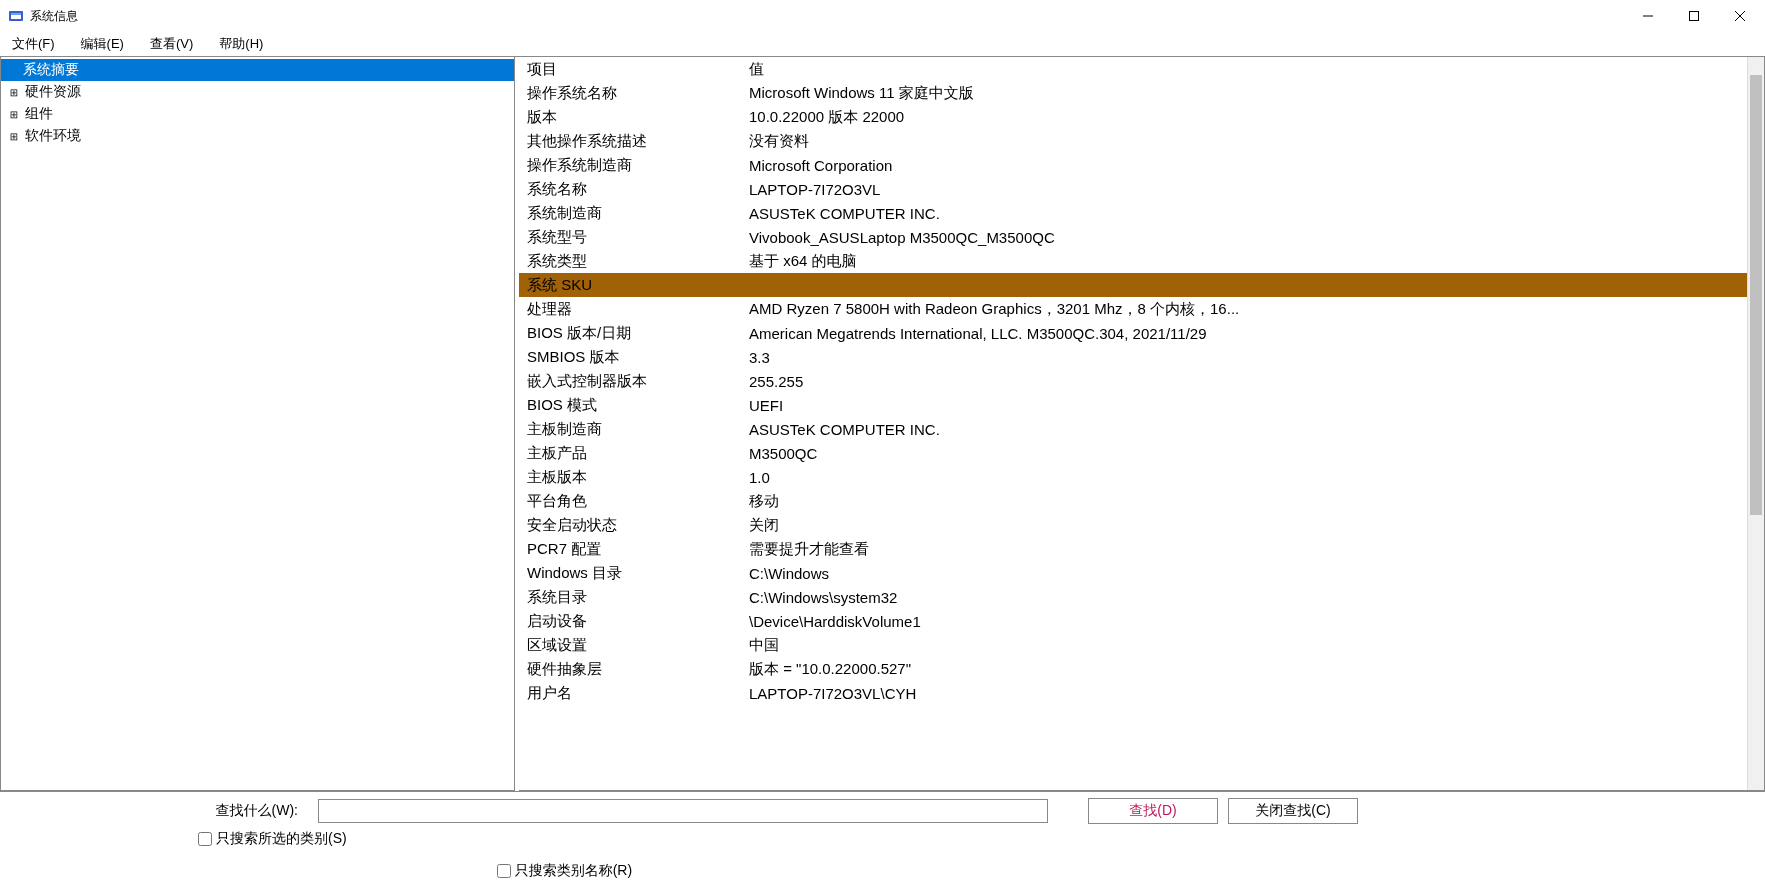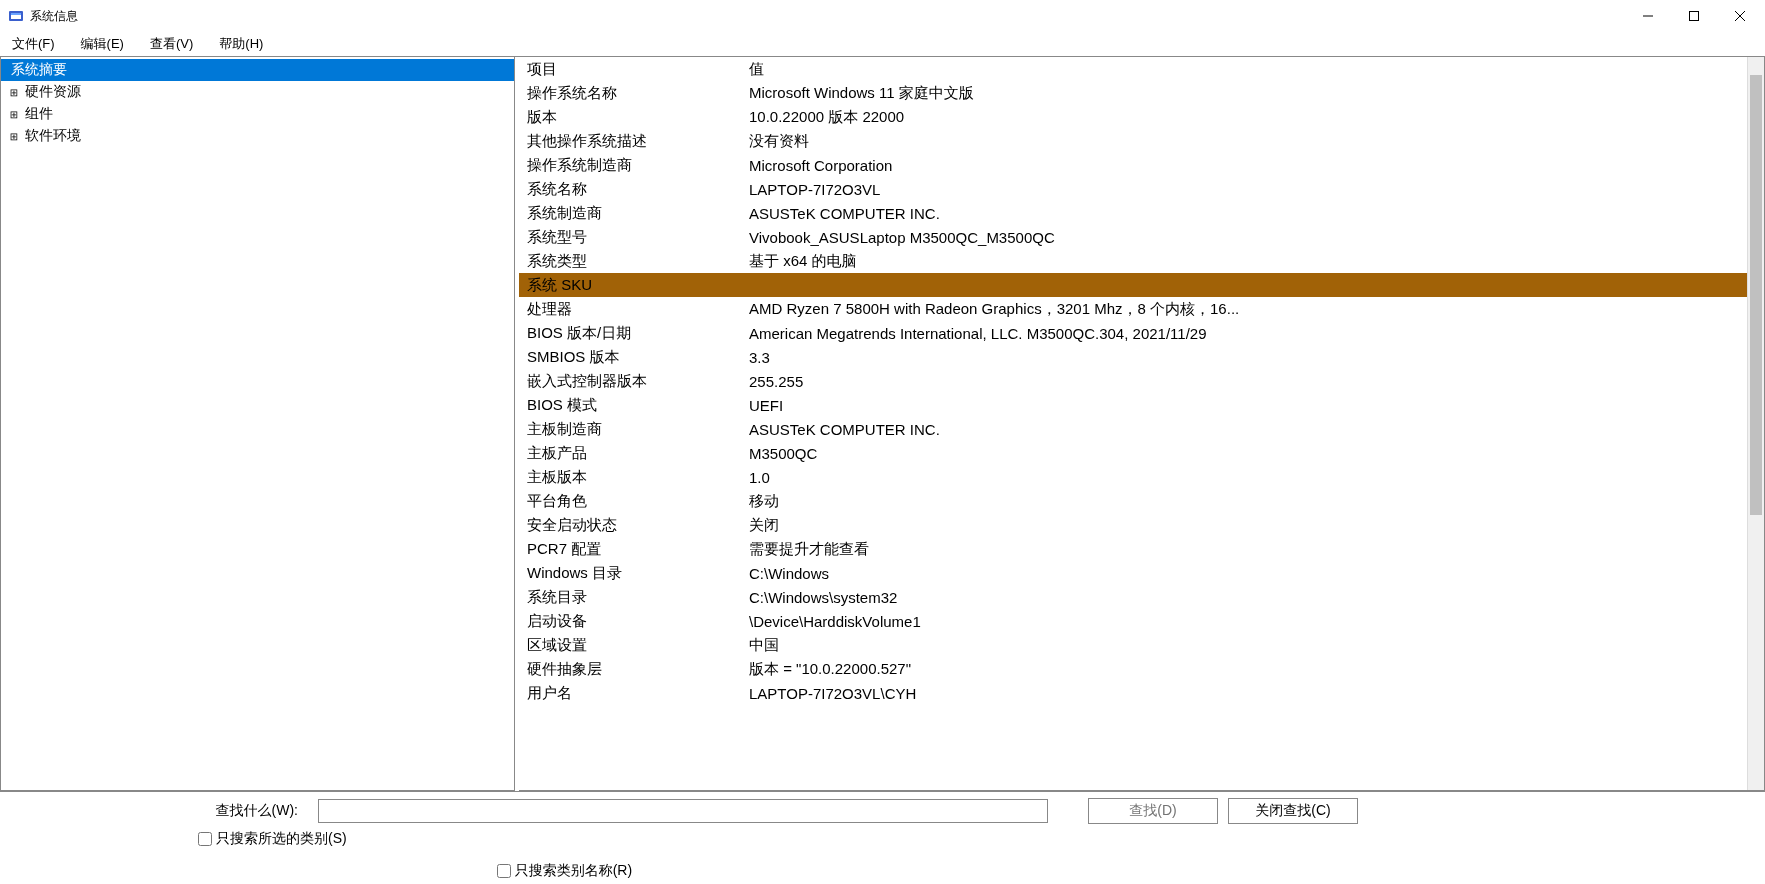--- a/index.html
+++ b/index.html
@@ -67,21 +67,21 @@
     .tree-panel {
       width: 515px;
       border: 1px solid #888;
       border-top: none;
       overflow: auto;
       padding-top: 2px;
     }
     .tree-node {
       display: flex;
       align-items: center;
-      padding: 1px 8px;
+      padding: 1px 20px;
       font-size: 14px;
       height: 22px;
     }
     .tree-node.selected {
       background: #0078d7;
       color: #fff;
     }
     .tree-node.selected .node-label {
       background: #0078d7;
       color: #fff;
@@ -179,21 +179,21 @@
     }
     .search-btn {
       width: 130px;
       height: 26px;
       border: 1px solid #888;
       background: #fff;
       font-size: 14px;
       font-family: inherit;
     }
     .search-btn:disabled {
-      color: #737373;
+      color: #be185d;
     }
     .search-row2 {
       display: flex;
       align-items: flex-start;
       padding-left: 190px;
     }
     .checkbox-wrap {
       display: flex;
       align-items: center;
       gap: 4px;

